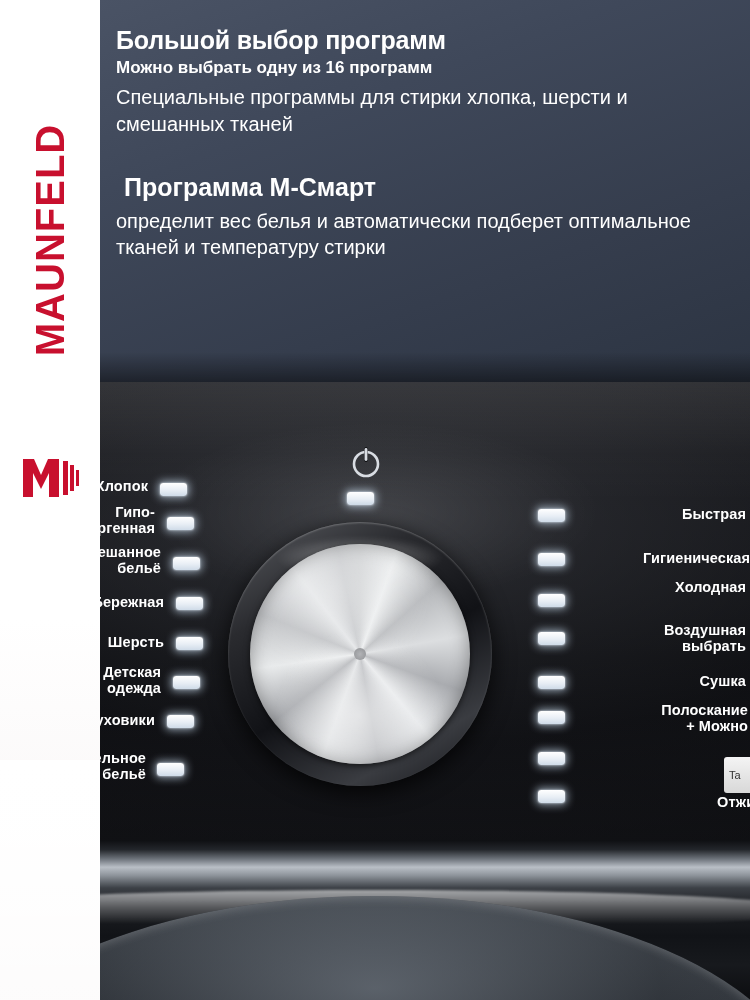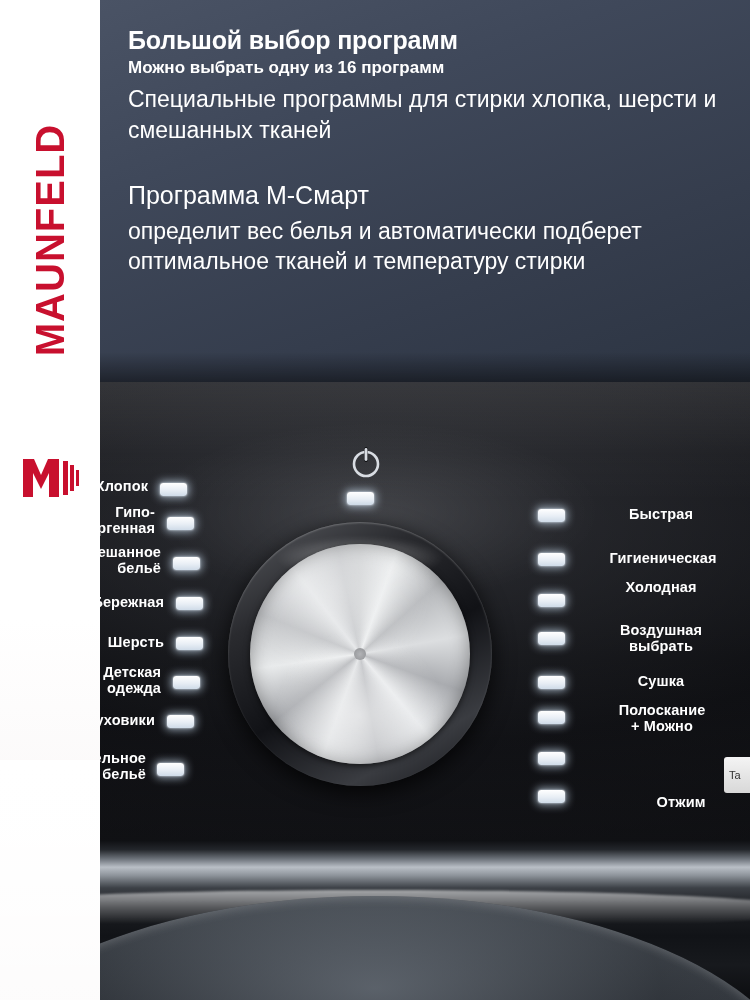--- a/index.html
+++ b/index.html
@@ -30,52 +30,52 @@
   }
   #top-panel::after {
     content: "";
     position: absolute;
     left: 0; right: 0; bottom: 0;
     height: 30px;
     background: linear-gradient(to bottom, rgba(0,0,0,0) 0%, rgba(0,0,0,0.45) 100%);
   }
   .text-col {
     position: absolute;
-    left: 128px;
+    left: 116px;
     top: 26px;
     width: 600px;
     color: #ffffff;
   }
   .headline {
     font-size: 25px;
     font-weight: bold;
     line-height: 1.12;
     letter-spacing: -0.2px;
     margin: 0 0 4px 0;
   }
   .subhead {
     font-size: 17px;
     font-weight: bold;
     line-height: 1.2;
     margin: 0 0 6px 0;
   }
   .body-text {
-    font-size: 23px;
+    font-size: 20px;
     font-weight: normal;
     line-height: 1.32;
     margin: 0;
   }
   .block2 {
     margin-top: 36px;
   }
   .headline2 {
     font-size: 25px;
-    font-weight: normal;
+    font-weight: bold;
     line-height: 1.15;
-    margin: 0 0 6px 0;
+    margin: 0 0 6px 8px;
   }
 
   
   #brand-bar {
     position: absolute;
     left: 0; top: 0;
     width: 100px;
     height: 1000px;
     background: linear-gradient(to bottom, #ffffff 0%, #ffffff 62%, #f6f2f2 100%);
     z-index: 40;
@@ -213,21 +213,21 @@
     font-size: 14.5px;
     font-weight: bold;
     line-height: 1.12;
     white-space: pre-line;
     letter-spacing: 0.1px;
   }
   .left-label {
     text-align: right;
   }
   .right-label {
-    text-align: center;
+    text-align: right;
   }
 
   
   #machine-bottom {
     position: absolute;
     left: 0; top: 840px;
     width: 750px; height: 160px;
     background:
       linear-gradient(to bottom,
         #0e0f12 0%,

